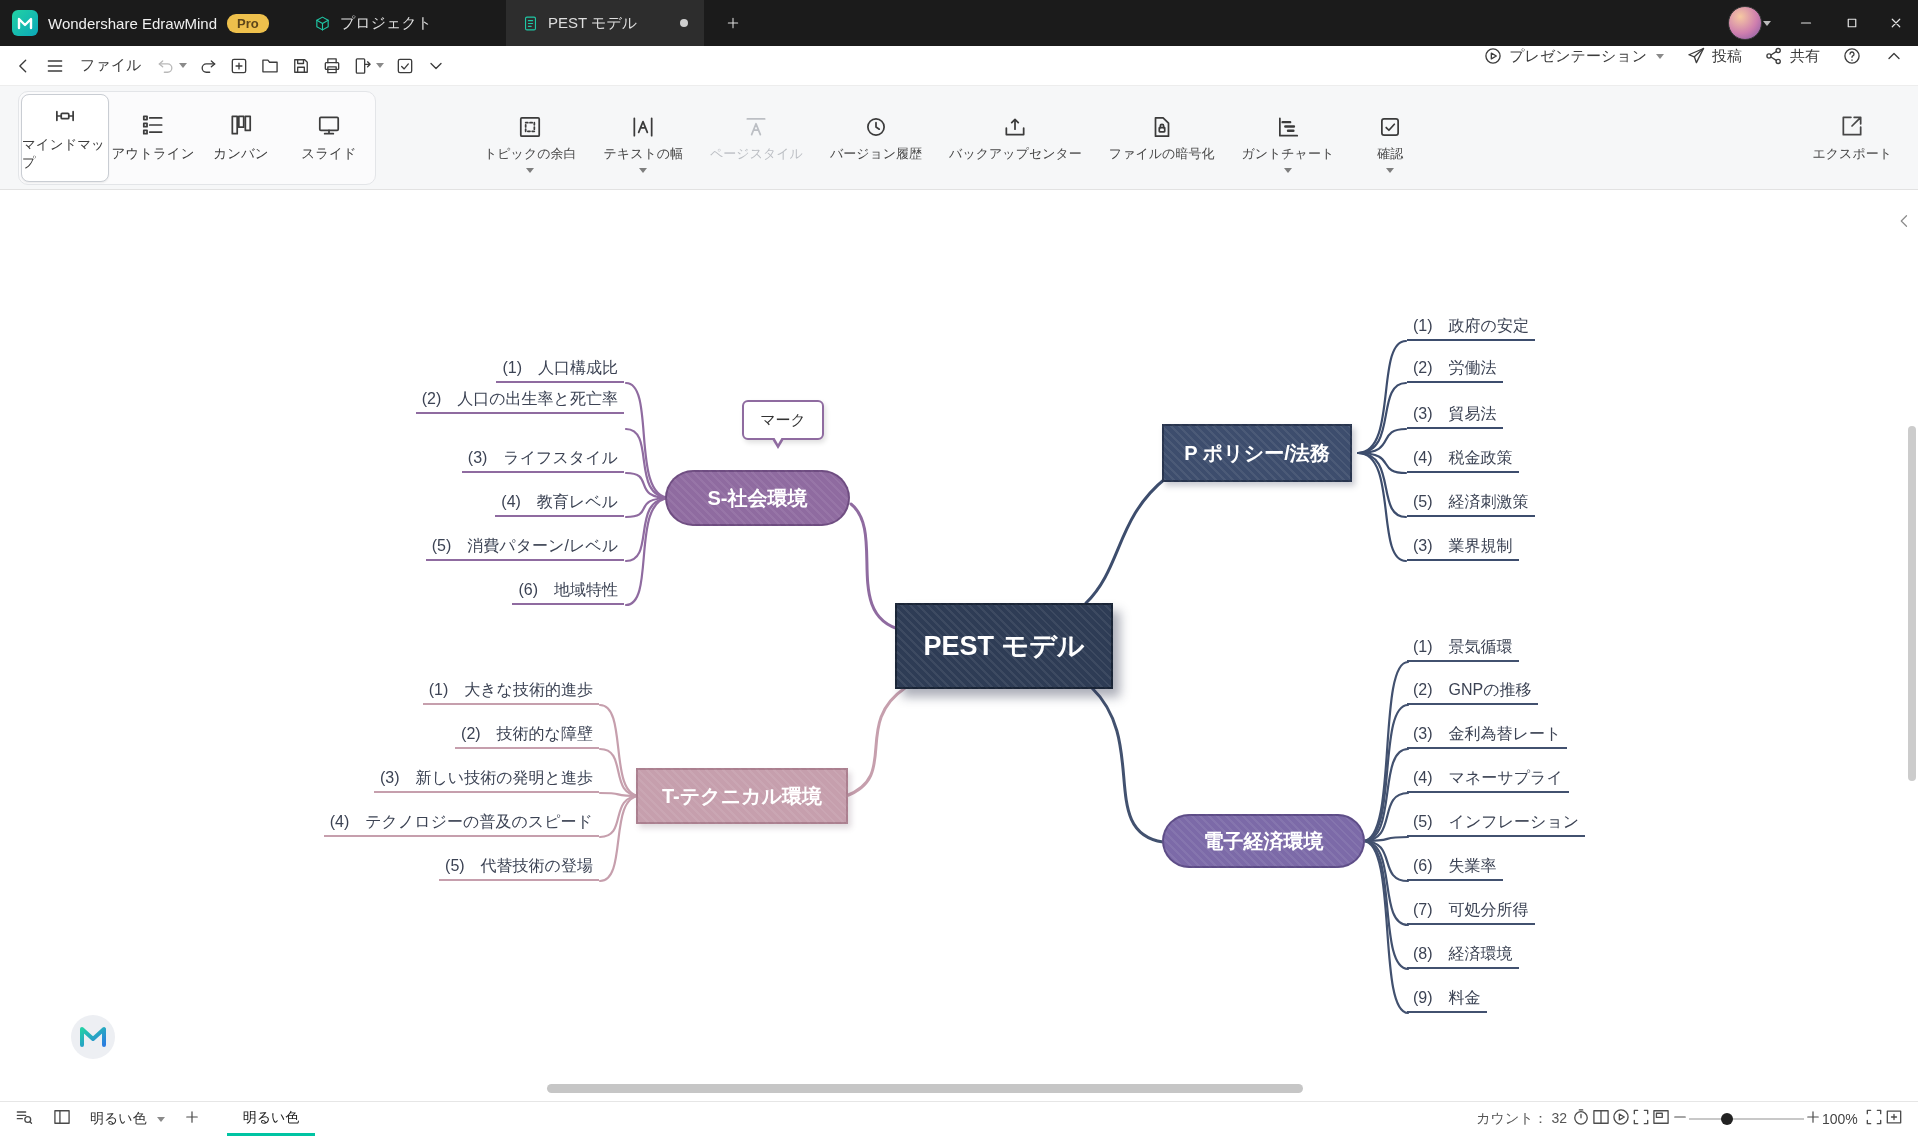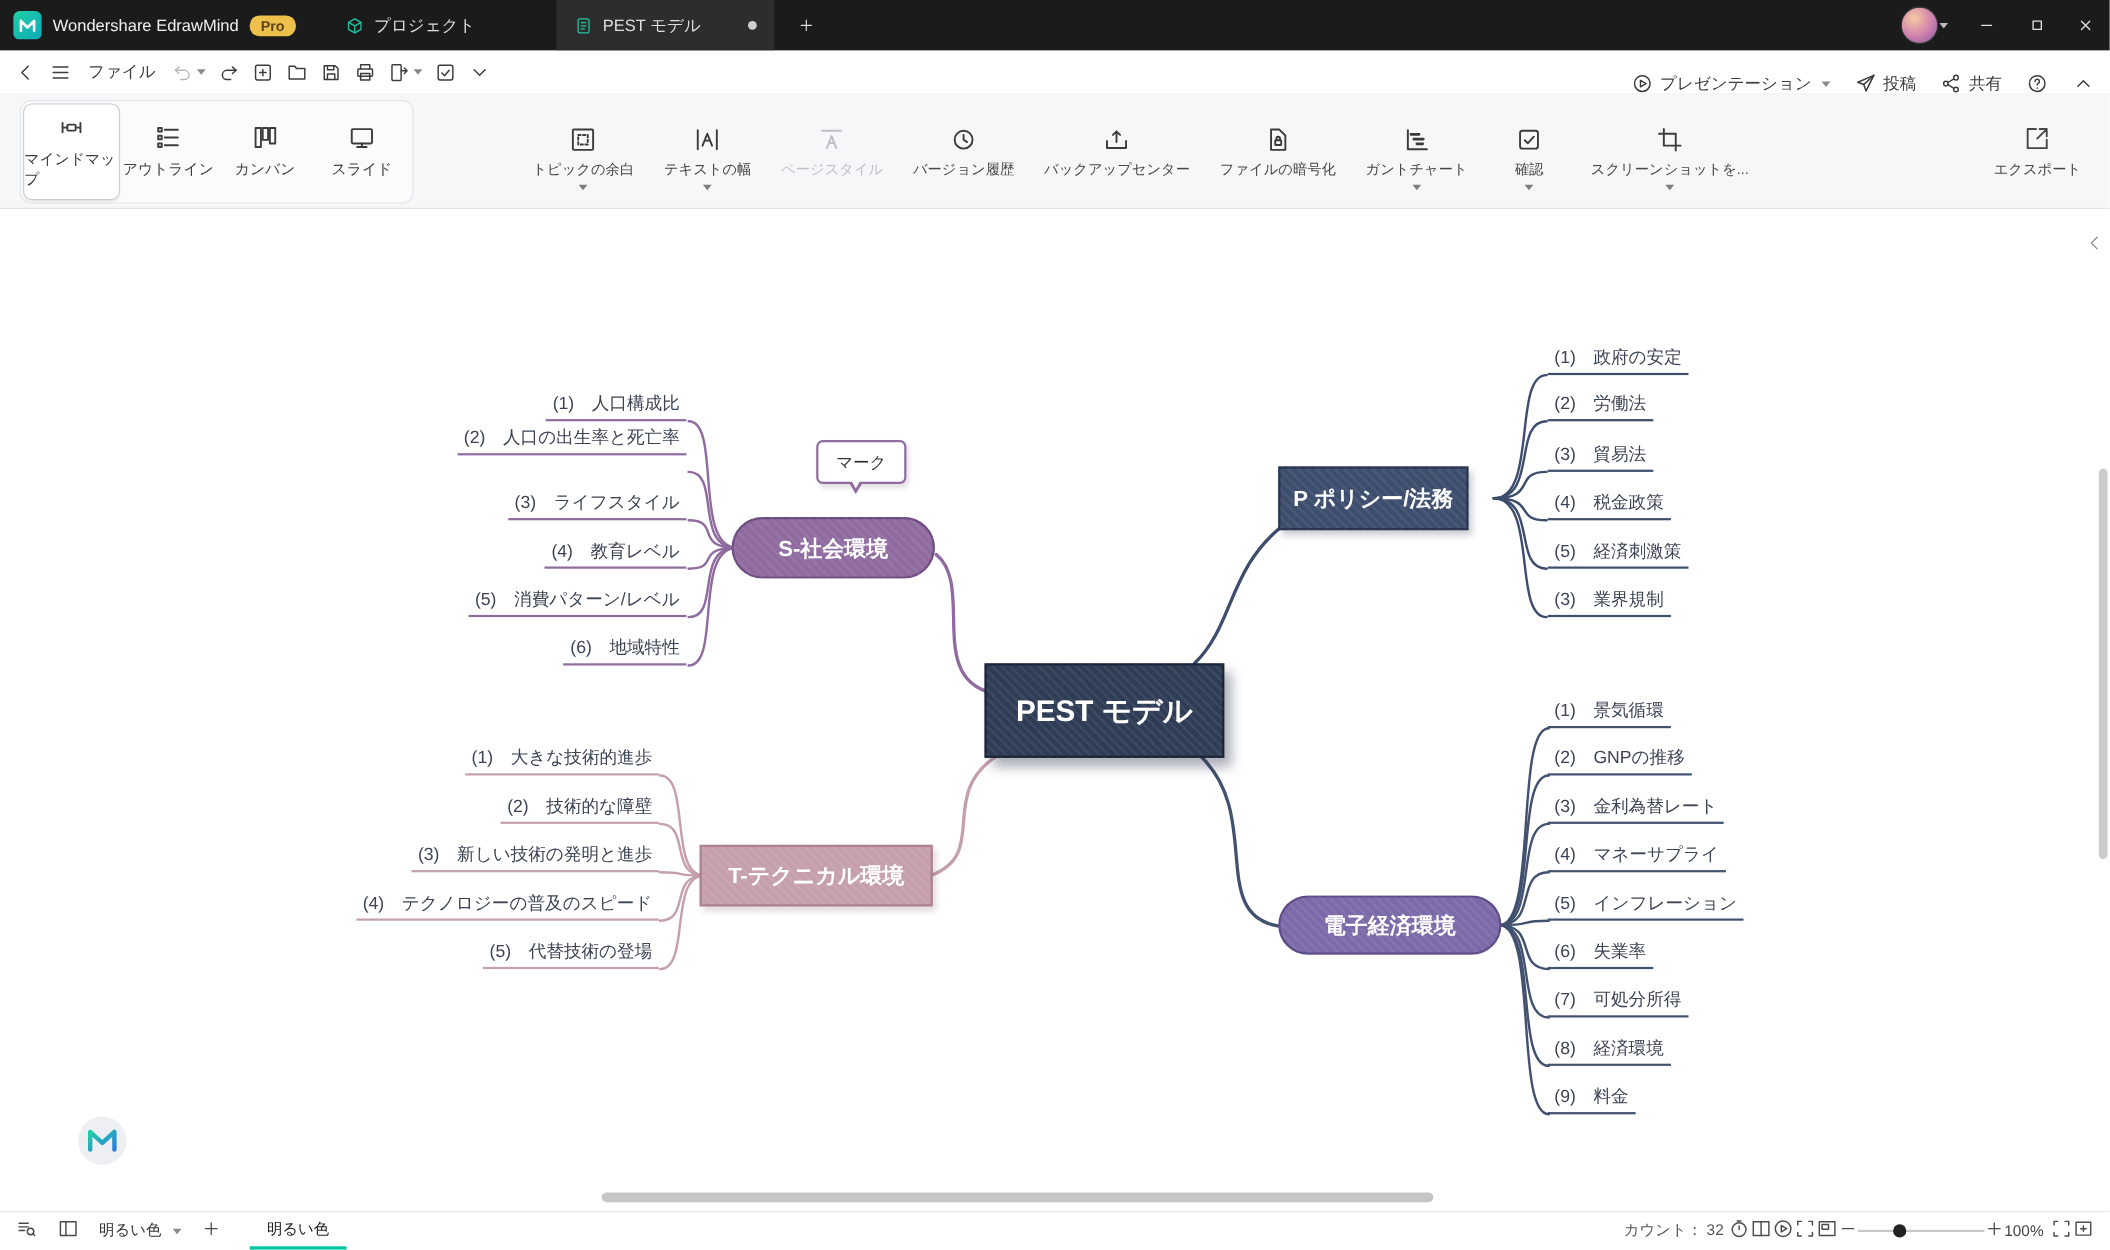--- a/index.html
+++ b/index.html
@@ -35,21 +35,21 @@
   .mb-left .g { display:flex; align-items:center; color:#3c3c3c; }
   .mb-left .dis { color:#b9b9b9; }
   .file-label { font-size:15px; margin:0 4px; }
   .caret-s { border-left:4px solid transparent; border-right:4px solid transparent;
     border-top:5px solid #8a8a8a; margin-left:3px; }
   .menus { position:absolute; left:612px; top:0; height:40px; display:flex; gap:34px; }
   .menu { height:40px; display:flex; align-items:center; font-size:16px; color:#3b3b3b; position:relative; }
   .menu.active { color:var(--c-accent,#00c4a3); font-weight:bold; }
   .menu.active::after { content:""; position:absolute; left:6%; right:6%; bottom:1px; height:3px;
     border-radius:2px; background:var(--c-accent,#00c4a3); }
-  .mb-right { position:absolute; right:14px; top:0; height:40px; display:flex; align-items:flex-end; gap:22px;
+  .mb-right { position:absolute; right:14px; top:0; height:40px; display:flex; align-items:flex-start; gap:22px;
     color:#3c3c3c; font-size:15px; }
   .mb-right .btn { display:flex; align-items:center; gap:6px; }
 
   
   .ribbon { position:relative; height:104px; background:#f6f7f8; border-bottom:1px solid #e2e2e2;
     display:flex; align-items:center; }
   .views { margin-left:18px; display:flex; border:1px solid #e3e5e8; border-radius:10px;
     background:#fbfbfc; padding:2px; }
   .view { width:88px; height:88px; display:flex; flex-direction:column; align-items:center;
     justify-content:center; gap:7px; font-size:13.5px; color:#3d3d3d; border-radius:8px; }
@@ -71,21 +71,21 @@
   .trunk { stroke-width:3; } .twig { stroke-width:2.2; }
   .ln-s { stroke:var(--c-social,#8f6ba0); }
   .ln-p { stroke:var(--c-policy,#3d4d6d); }
   .ln-t { stroke:var(--c-technical,#c69fad); }
   .ln-e { stroke:var(--c-economy_line,#42516f); }
   .node { position:absolute; display:flex; align-items:center; justify-content:center; color:#fff;
     font-weight:bold; background-image:repeating-linear-gradient(45deg, rgba(255,255,255,.07) 0 2px, transparent 2px 6px); }
   .center-node { left:895px; top:413px; width:218px; height:86px; font-size:27px;
     background-color:var(--c-central,#2e3c55); border:2px solid rgba(10,16,30,.55);
     box-shadow:7px 8px 10px rgba(40,45,70,.38); }
-  .policy-node { left:1162px; top:234px; width:173px; height:58px; font-size:20px;
+  .policy-node { left:1162px; top:234px; width:190px; height:58px; font-size:20px;
     background-color:var(--c-policy,#3d4d6d); border:2px solid rgba(20,28,48,.5);
     box-shadow:3px 4px 6px rgba(40,45,70,.25); }
   .social-node { left:665px; top:280px; width:185px; height:56px; font-size:20px; border-radius:28px;
     background-color:var(--c-social,#8f6ba0); border:2px solid rgba(70,40,90,.45); }
   .technical-node { left:636px; top:578px; width:212px; height:56px; font-size:20px;
     background-color:var(--c-technical,#c69fad); border:2px solid rgba(120,70,90,.35);
     box-shadow:3px 4px 6px rgba(90,60,80,.2); }
   .economy-node { left:1162px; top:624px; width:203px; height:54px; font-size:20px; border-radius:27px;
     background-color:var(--c-economy,#7c6aa8); border:2px solid rgba(55,40,95,.45); }
   .callout { position:absolute; left:742px; top:210px; width:82px; height:40px; background:#fff;
@@ -386,27 +386,20 @@
       <span class="tcaret"></span>
     </div>
     <div class="tool">
       <svg width="26" height="26" viewBox="0 0 24 24" class="ic tic">
         <rect x="4.5" y="4.5" width="15" height="15" rx="2"></rect>
           <path d="M8.5 12.5l2.5 2.5 5-5.5"></path>
         </svg>
       <span>確認</span>
       <span class="tcaret"></span>
     </div>
-    <div class="tool">
-      <svg width="26" height="26" viewBox="0 0 24 24" class="ic tic">
-        <path d="M7 3v14h14M3 7h14v14"></path>
-        </svg>
-      <span>スクリーンショットを...</span>
-      <span class="tcaret"></span>
-    </div>
   </div>
 
   <div class="export">
     <svg width="26" height="26" viewBox="0 0 24 24" class="ic tic">
       <path d="M20 13v7H4V4h7"></path>
         <path d="M14 4h6v6M20 4l-8 8"></path>
       </svg>
     <span>エクスポート</span>
   </div>
 </div>

